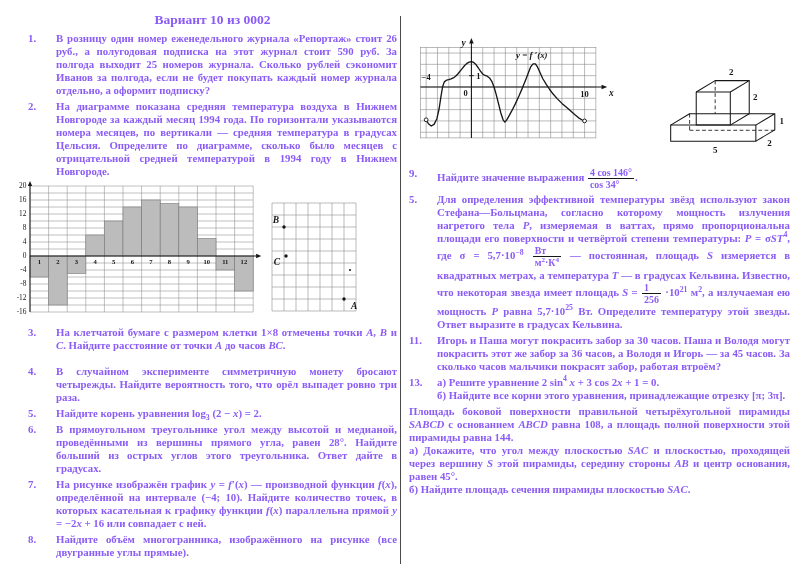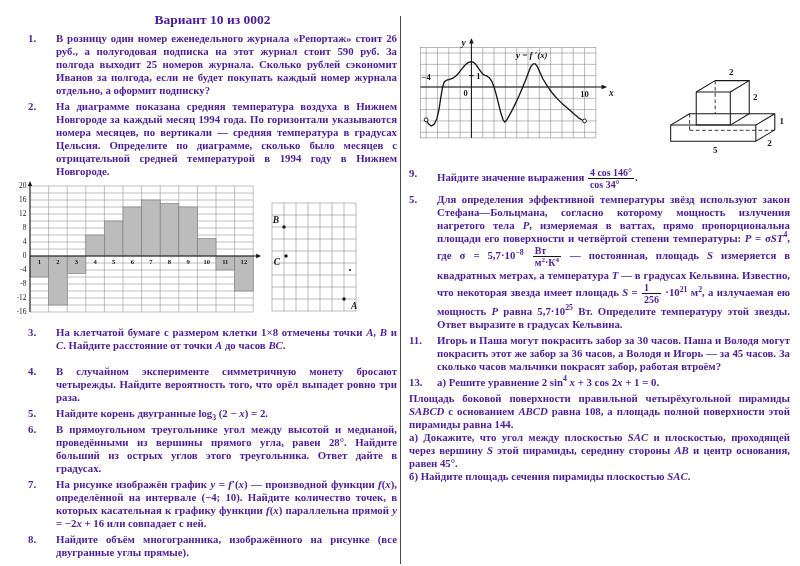--- a/index.html
+++ b/index.html
@@ -1,17 +1,17 @@
 <!DOCTYPE html>
 <html><head>
 <meta charset="utf-8">
 <style>
   html,body{margin:0;padding:0;background:#e8e8e8;}
   .page{position:relative;width:800px;height:566px;background:#ffffff;overflow:hidden;
-        font-family:"Liberation Serif",serif;color:#4c1d95;}
+        font-family:"Liberation Serif",serif;color:#8b5cf6;}
   .divider{position:absolute;left:400px;top:16px;width:1px;height:548px;background:#4a4a4a;}
   .col{position:absolute;}
   .col-left{left:28px;top:12px;width:369px;}
   .col-right{left:409px;top:2px;width:381px;}
   .title{text-align:center;font-weight:bold;font-size:13.5px;margin-bottom:4px;}
   .problem{display:flex;margin-bottom:3px;font-size:10.8px;line-height:13px;font-weight:bold;}
   .problem.gap-after{margin-bottom:13px;}
   .pnum{width:28px;flex:none;}
   .ptext{flex:1;text-align:justify;}
   .figrow{display:flex;align-items:flex-start;margin:2px 0 5px 0;}
@@ -145,21 +145,21 @@
     <div class="problem gap-after">
       <span class="pnum">3.</span>
       <span class="ptext"><span>На клетчатой бумаге с размером клетки 1×8 отмечены точки </span><span class="it">A</span><span>, </span><span class="it">B</span><span> и </span><span class="it">C</span><span>. Найдите расстояние от точки </span><span class="it">A</span><span> до часов </span><span class="it">BC</span><span>.</span></span>
     </div>
     <div class="problem">
       <span class="pnum">4.</span>
       <span class="ptext"><span>В случайном эксперименте симметричную монету бросают четырежды. Найдите вероятность того, что орёл выпадет ровно три раза.</span></span>
     </div>
     <div class="problem">
       <span class="pnum">5.</span>
-      <span class="ptext"><span>Найдите корень двугранные log</span><span class="sub">3</span><span> (2 − </span><span class="it">x</span><span>) = 2.</span></span>
+      <span class="ptext"><span>Найдите корень уравнения log</span><span class="sub">3</span><span> (2 − </span><span class="it">x</span><span>) = 2.</span></span>
     </div>
     <div class="problem">
       <span class="pnum">6.</span>
       <span class="ptext"><span>В прямоугольном треугольнике угол между высотой и медианой, проведёнными из вершины прямого угла, равен 28°. Найдите больший из острых углов этого треугольника. Ответ дайте в градусах.</span></span>
     </div>
     <div class="problem">
       <span class="pnum">7.</span>
       <span class="ptext"><span>На рисунке изображён график </span><span class="it">y</span><span> = </span><span class="it">f</span><span>′(</span><span class="it">x</span><span>) — производной функции </span><span class="it">f</span><span>(</span><span class="it">x</span><span>), определённой на интервале (−4; 10). Найдите количество точек, в которых касательная к графику функции </span><span class="it">f</span><span>(</span><span class="it">x</span><span>) параллельна прямой </span><span class="it">y</span><span> = −2</span><span class="it">x</span><span> + 16 или совпадает с ней.</span></span>
     </div>
     <div class="problem">
@@ -242,19 +242,19 @@
     <div class="problem">
       <span class="pnum">5.</span>
       <span class="ptext"><span>Для определения эффективной температуры звёзд используют закон Стефана—Больцмана, согласно которому мощность излучения нагретого тела </span><span class="it">P</span><span>, измеряемая в ваттах, прямо пропорциональна площади его поверхности и четвёртой степени температуры: </span><span class="it">P</span><span> = σ</span><span class="it">ST</span><span class="sup">4</span><span>, где σ = 5,7·10</span><span class="sup">−8</span><span> </span><span class="frac"><span class="fn"><span>Вт</span></span><span class="fd"><span>м</span><span class="sup">2</span><span>·К</span><span class="sup">4</span></span></span><span> — постоянная, площадь </span><span class="it">S</span><span> измеряется в квадратных метрах, а температура </span><span class="it">T</span><span> — в градусах Кельвина. Известно, что некоторая звезда имеет площадь </span><span class="it">S</span><span> = </span><span class="frac"><span class="fn"><span>1</span></span><span class="fd"><span>256</span></span></span><span> ·10</span><span class="sup">21</span><span> м</span><span class="sup">2</span><span>, а излучаемая ею мощность </span><span class="it">P</span><span> равна 5,7·10</span><span class="sup">25</span><span> Вт. Определите температуру этой звезды. Ответ выразите в градусах Кельвина.</span></span>
     </div>
     <div class="problem">
       <span class="pnum">11.</span>
       <span class="ptext"><span>Игорь и Паша могут покрасить забор за 30 часов. Паша и Володя могут покрасить этот же забор за 36 часов, а Володя и Игорь — за 45 часов. За сколько часов мальчики покрасят забор, работая втроём?</span></span>
     </div>
     <div class="problem">
       <span class="pnum">13.</span>
-      <span class="ptext"><span>а) Решите уравнение 2 sin</span><span class="sup">4</span><span> </span><span class="it">x</span><span> + 3 cos 2</span><span class="it">x</span><span> + 1 = 0.</span><br></span>
+      <span class="ptext"><span>а) Решите уравнение 2 sin</span><span class="sup">4</span><span> </span><span class="it">x</span><span> + 3 cos 2</span><span class="it">x</span><span> + 1 = 0.</span><br><span>б) Найдите все корни этого уравнения, принадлежащие отрезку [π; 3π].</span></span>
     </div>
     <div class="problem">
       <span class="ptext"><span>Площадь боковой поверхности правильной четырёхугольной пирамиды </span><span class="it">SABCD</span><span> с основанием </span><span class="it">ABCD</span><span> равна 108, а площадь полной поверхности этой пирамиды равна 144.</span><br><span>а) Докажите, что угол между плоскостью </span><span class="it">SAC</span><span> и плоскостью, проходящей через вершину </span><span class="it">S</span><span> этой пирамиды, середину стороны </span><span class="it">AB</span><span> и центр основания, равен 45°.</span><br><span>б) Найдите площадь сечения пирамиды плоскостью </span><span class="it">SAC</span><span>.</span></span>
     </div>
   </div>
 </div>
 
 </body></html>

